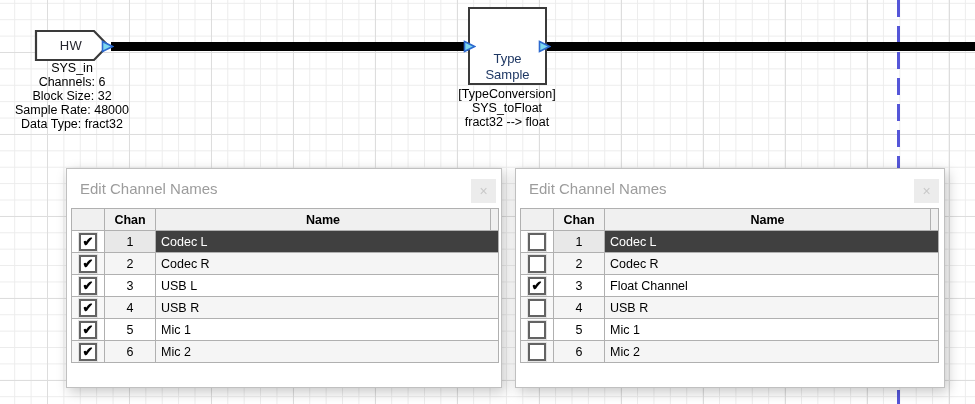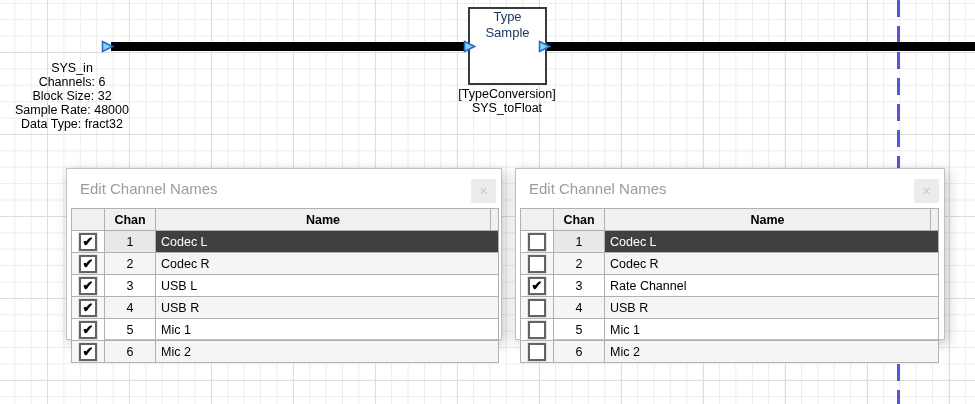--- a/index.html
+++ b/index.html
@@ -32,28 +32,28 @@
     position:absolute;left:6px;top:0;width:62px;height:32px;display:flex;align-items:center;justify-content:center;
     font-size:13px;color:#26262e;letter-spacing:.5px;
   }
   .pin{position:absolute;z-index:4;}
   .caption{position:absolute;z-index:3;text-align:center;font-size:12.5px;line-height:14px;color:#000;}
   .caption div{white-space:nowrap;}
   .hw-caption{left:-28px;top:61px;width:200px;}
   .tc-block{
     position:absolute;left:468px;top:7px;width:79px;height:78px;z-index:3;
     background:#fff;border:2px solid #3a3a3a;box-sizing:border-box;
-    display:flex;flex-direction:column;align-items:center;justify-content:flex-start;
+    display:flex;flex-direction:column;align-items:center;justify-content:flex-end;
     font-size:13px;line-height:16px;color:#1f3864;
   }
   .tc-caption{left:407px;top:87px;width:200px;}
 
   
   .dialog{
-    position:absolute;width:436px;height:172px;background:#fff;z-index:5;
+    position:absolute;width:436px;height:220px;background:#fff;z-index:5;
     border:1px solid #c0c0c0;box-sizing:border-box;
     box-shadow:3px 4px 12px rgba(0,0,0,.22);
   }
   .dialog-1{left:66px;top:168px;}
   .dialog-2{left:515px;top:168px;width:430px;}
   .titlebar{position:relative;height:39px;background:#fff;}
   .dialog-title{position:absolute;left:13px;top:11px;font-size:15px;color:#9c9c9c;}
   .close-btn{
     position:absolute;top:10px;right:5px;width:25px;height:24px;background:#ececec;
     display:flex;align-items:center;justify-content:center;
@@ -88,20 +88,26 @@
 </style>
 </head>
 <body>
 
 <div class="canvas">
 
   <div class="guide-line"></div>
 
   <div class="wire"></div>
 
+  <div class="hw-block">
+    <svg width="78" height="34">
+      <polygon points="2,2 60,2 74,16.5 60,31 2,31" fill="#ffffff" stroke="#3a3a3a" stroke-width="2.2"></polygon>
+    </svg>
+    <div class="hw-label">HW</div>
+  </div>
   <svg class="pin" style="left:101px;top:40px;" width="13" height="13">
     <polygon points="1.5,1.5 11.5,6.5 1.5,11.5" fill="#7fd9ee" stroke="#2c69cf" stroke-width="1.6"></polygon>
   </svg>
   <div class="caption hw-caption">
     <div>SYS_in</div>
     <div>Channels: 6</div>
     <div>Block Size: 32</div>
     <div>Sample Rate: 48000</div>
     <div>Data Type: fract32</div>
   </div>
@@ -112,20 +118,21 @@
   </div>
   <svg class="pin" style="left:463px;top:40px;" width="13" height="13">
     <polygon points="1.5,1.5 11.5,6.5 1.5,11.5" fill="#7fd9ee" stroke="#2c69cf" stroke-width="1.6"></polygon>
   </svg>
   <svg class="pin" style="left:538px;top:40px;" width="13" height="13">
     <polygon points="1.5,1.5 11.5,6.5 1.5,11.5" fill="#7fd9ee" stroke="#2c69cf" stroke-width="1.6"></polygon>
   </svg>
   <div class="caption tc-caption">
     <div>[TypeConversion]</div>
     <div>SYS_toFloat</div>
+    <div>fract32 --&gt; float</div>
   </div>
 
   <div class="dialog dialog-1">
     <div class="titlebar">
       <div class="dialog-title">Edit Channel Names</div>
       <div class="close-btn">
           <span>×</span>
         </div>
     </div>
     <table class="channel-table">
@@ -225,21 +232,21 @@
       <span class="checkbox"></span>
     </td>
     <td class="chan-cell">2</td>
     <td class="name-cell" colspan="2">Codec R</td>
   </tr>
           <tr class="checked">
     <td class="cb-cell">
       <span class="checkbox"><span class="check">✔</span></span>
     </td>
     <td class="chan-cell">3</td>
-    <td class="name-cell" colspan="2">Rate Channel</td>
+    <td class="name-cell" colspan="2">Float Channel</td>
   </tr>
           <tr class="alt">
     <td class="cb-cell">
       <span class="checkbox"></span>
     </td>
     <td class="chan-cell">4</td>
     <td class="name-cell" colspan="2">USB R</td>
   </tr>
           <tr>
     <td class="cb-cell">

